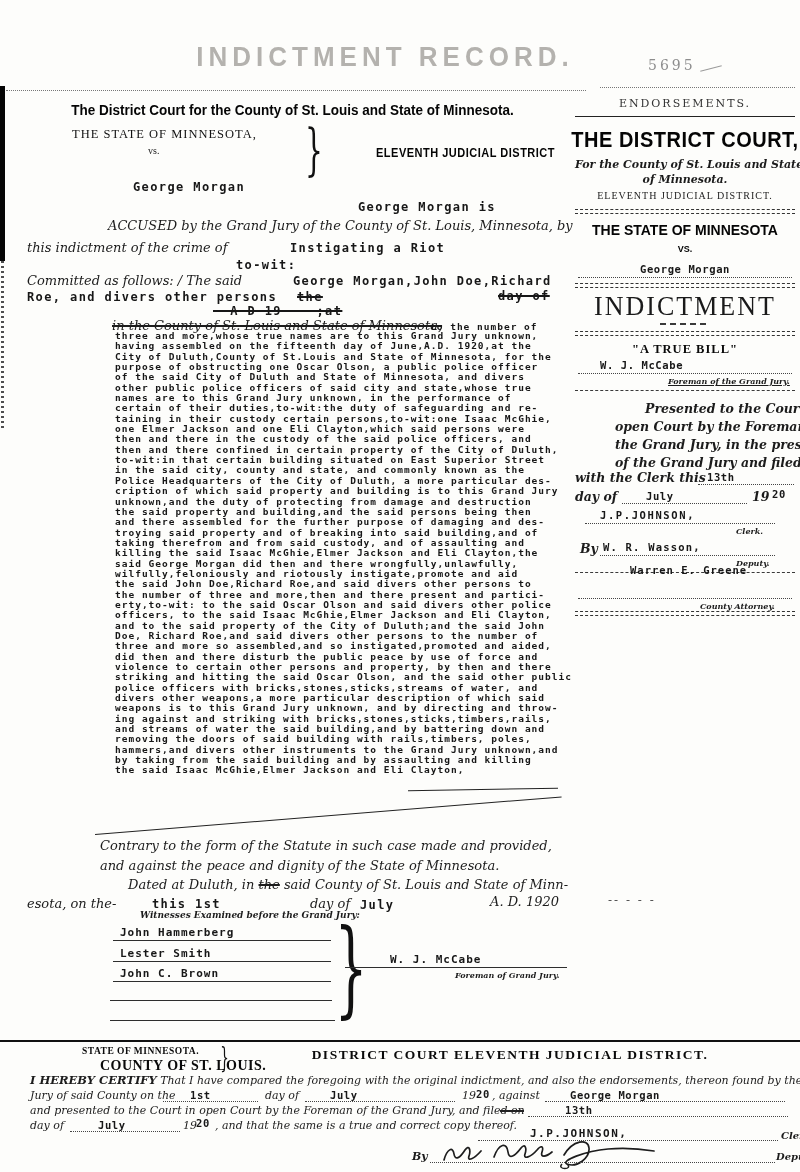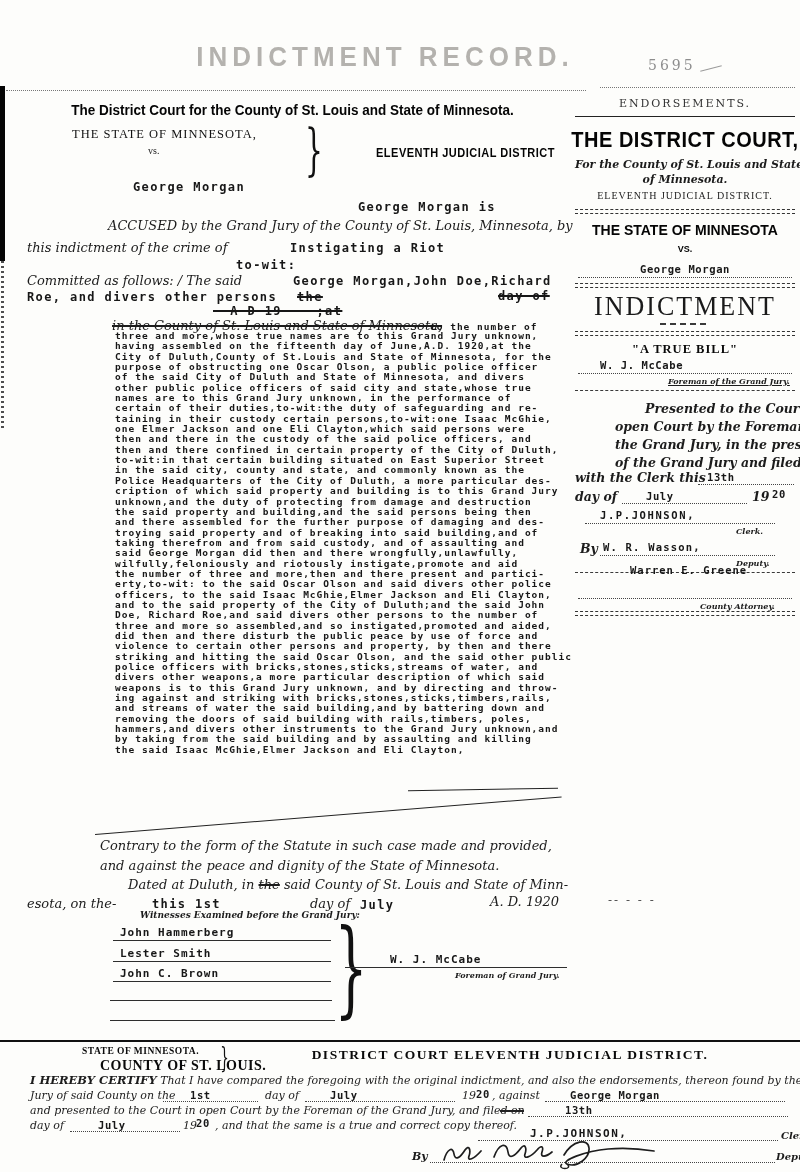--- a/index.html
+++ b/index.html
@@ -90,22 +90,24 @@
       <div>then and there confined in certain property of the City of Duluth,</div>
       <div>to-wit:in that certain building situated on East Superior Street</div>
       <div>in the said city, county and state, and commonly known as the</div>
       <div>Police Headquarters of the City of Duluth, a more particular des-</div>
       <div>cription of which said property and building is to this Grand Jury</div>
       <div>unknown,and the duty of protecting from damage and destruction</div>
       <div>the said property and building,and the said persons being then</div>
       <div>and there assembled for the further purpose of damaging and des-</div>
       <div>troying said property and of breaking into said building,and of</div>
       <div>taking therefrom and from said custody, and of assaulting and</div>
+      <div>killing the said Isaac McGhie,Elmer Jackson and Eli Clayton,the</div>
       <div>said George Morgan did then and there wrongfully,unlawfully,</div>
       <div>wilfully,feloniously and riotously instigate,promote and aid</div>
+      <div>the said John Doe,Richard Roe,and said divers other persons to</div>
       <div>the number of three and more,then and there present and partici-</div>
       <div>erty,to-wit: to the said Oscar Olson and said divers other police</div>
       <div>officers, to the said Isaac McGhie,Elmer Jackson and Eli Clayton,</div>
       <div>and to the said property of the City of Duluth;and the said John</div>
       <div>Doe, Richard Roe,and said divers other persons to the number of</div>
       <div>three and more so assembled,and so instigated,promoted and aided,</div>
       <div>did then and there disturb the public peace by use of force and</div>
       <div>violence to certain other persons and property, by then and there</div>
       <div>striking and hitting the said Oscar Olson, and the said other public</div>
       <div>police officers with bricks,stones,sticks,streams of water, and</div>

